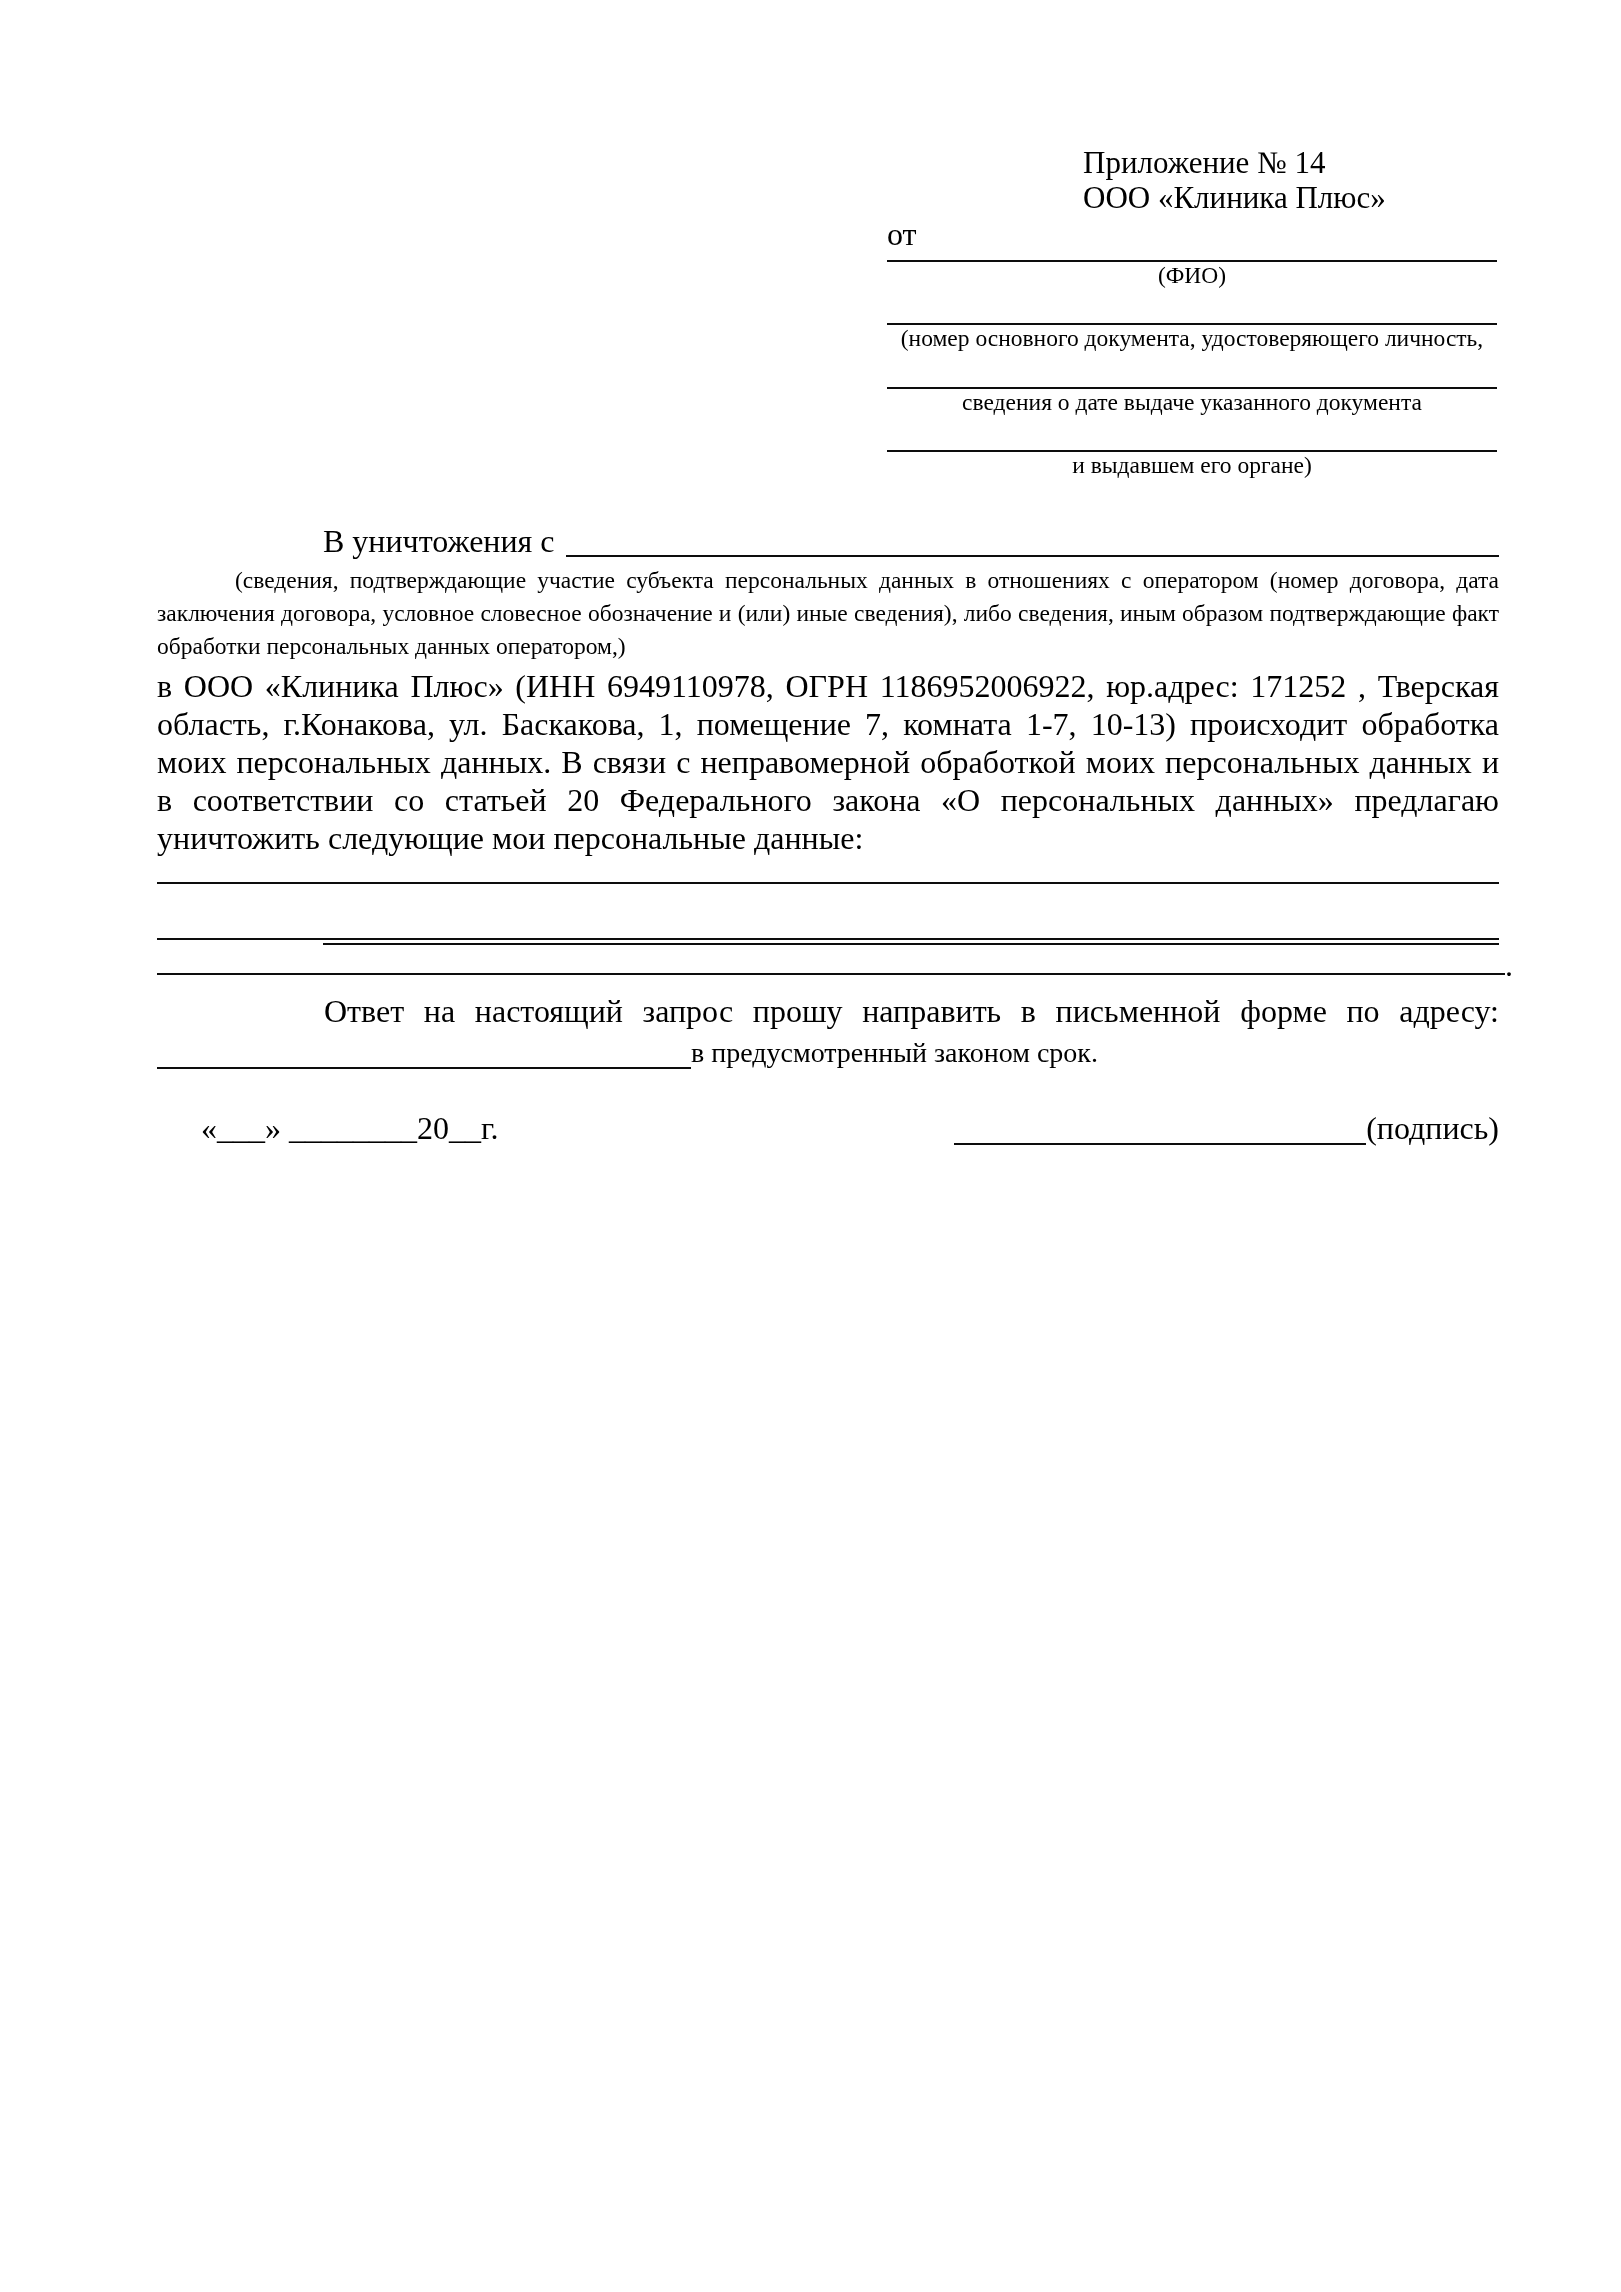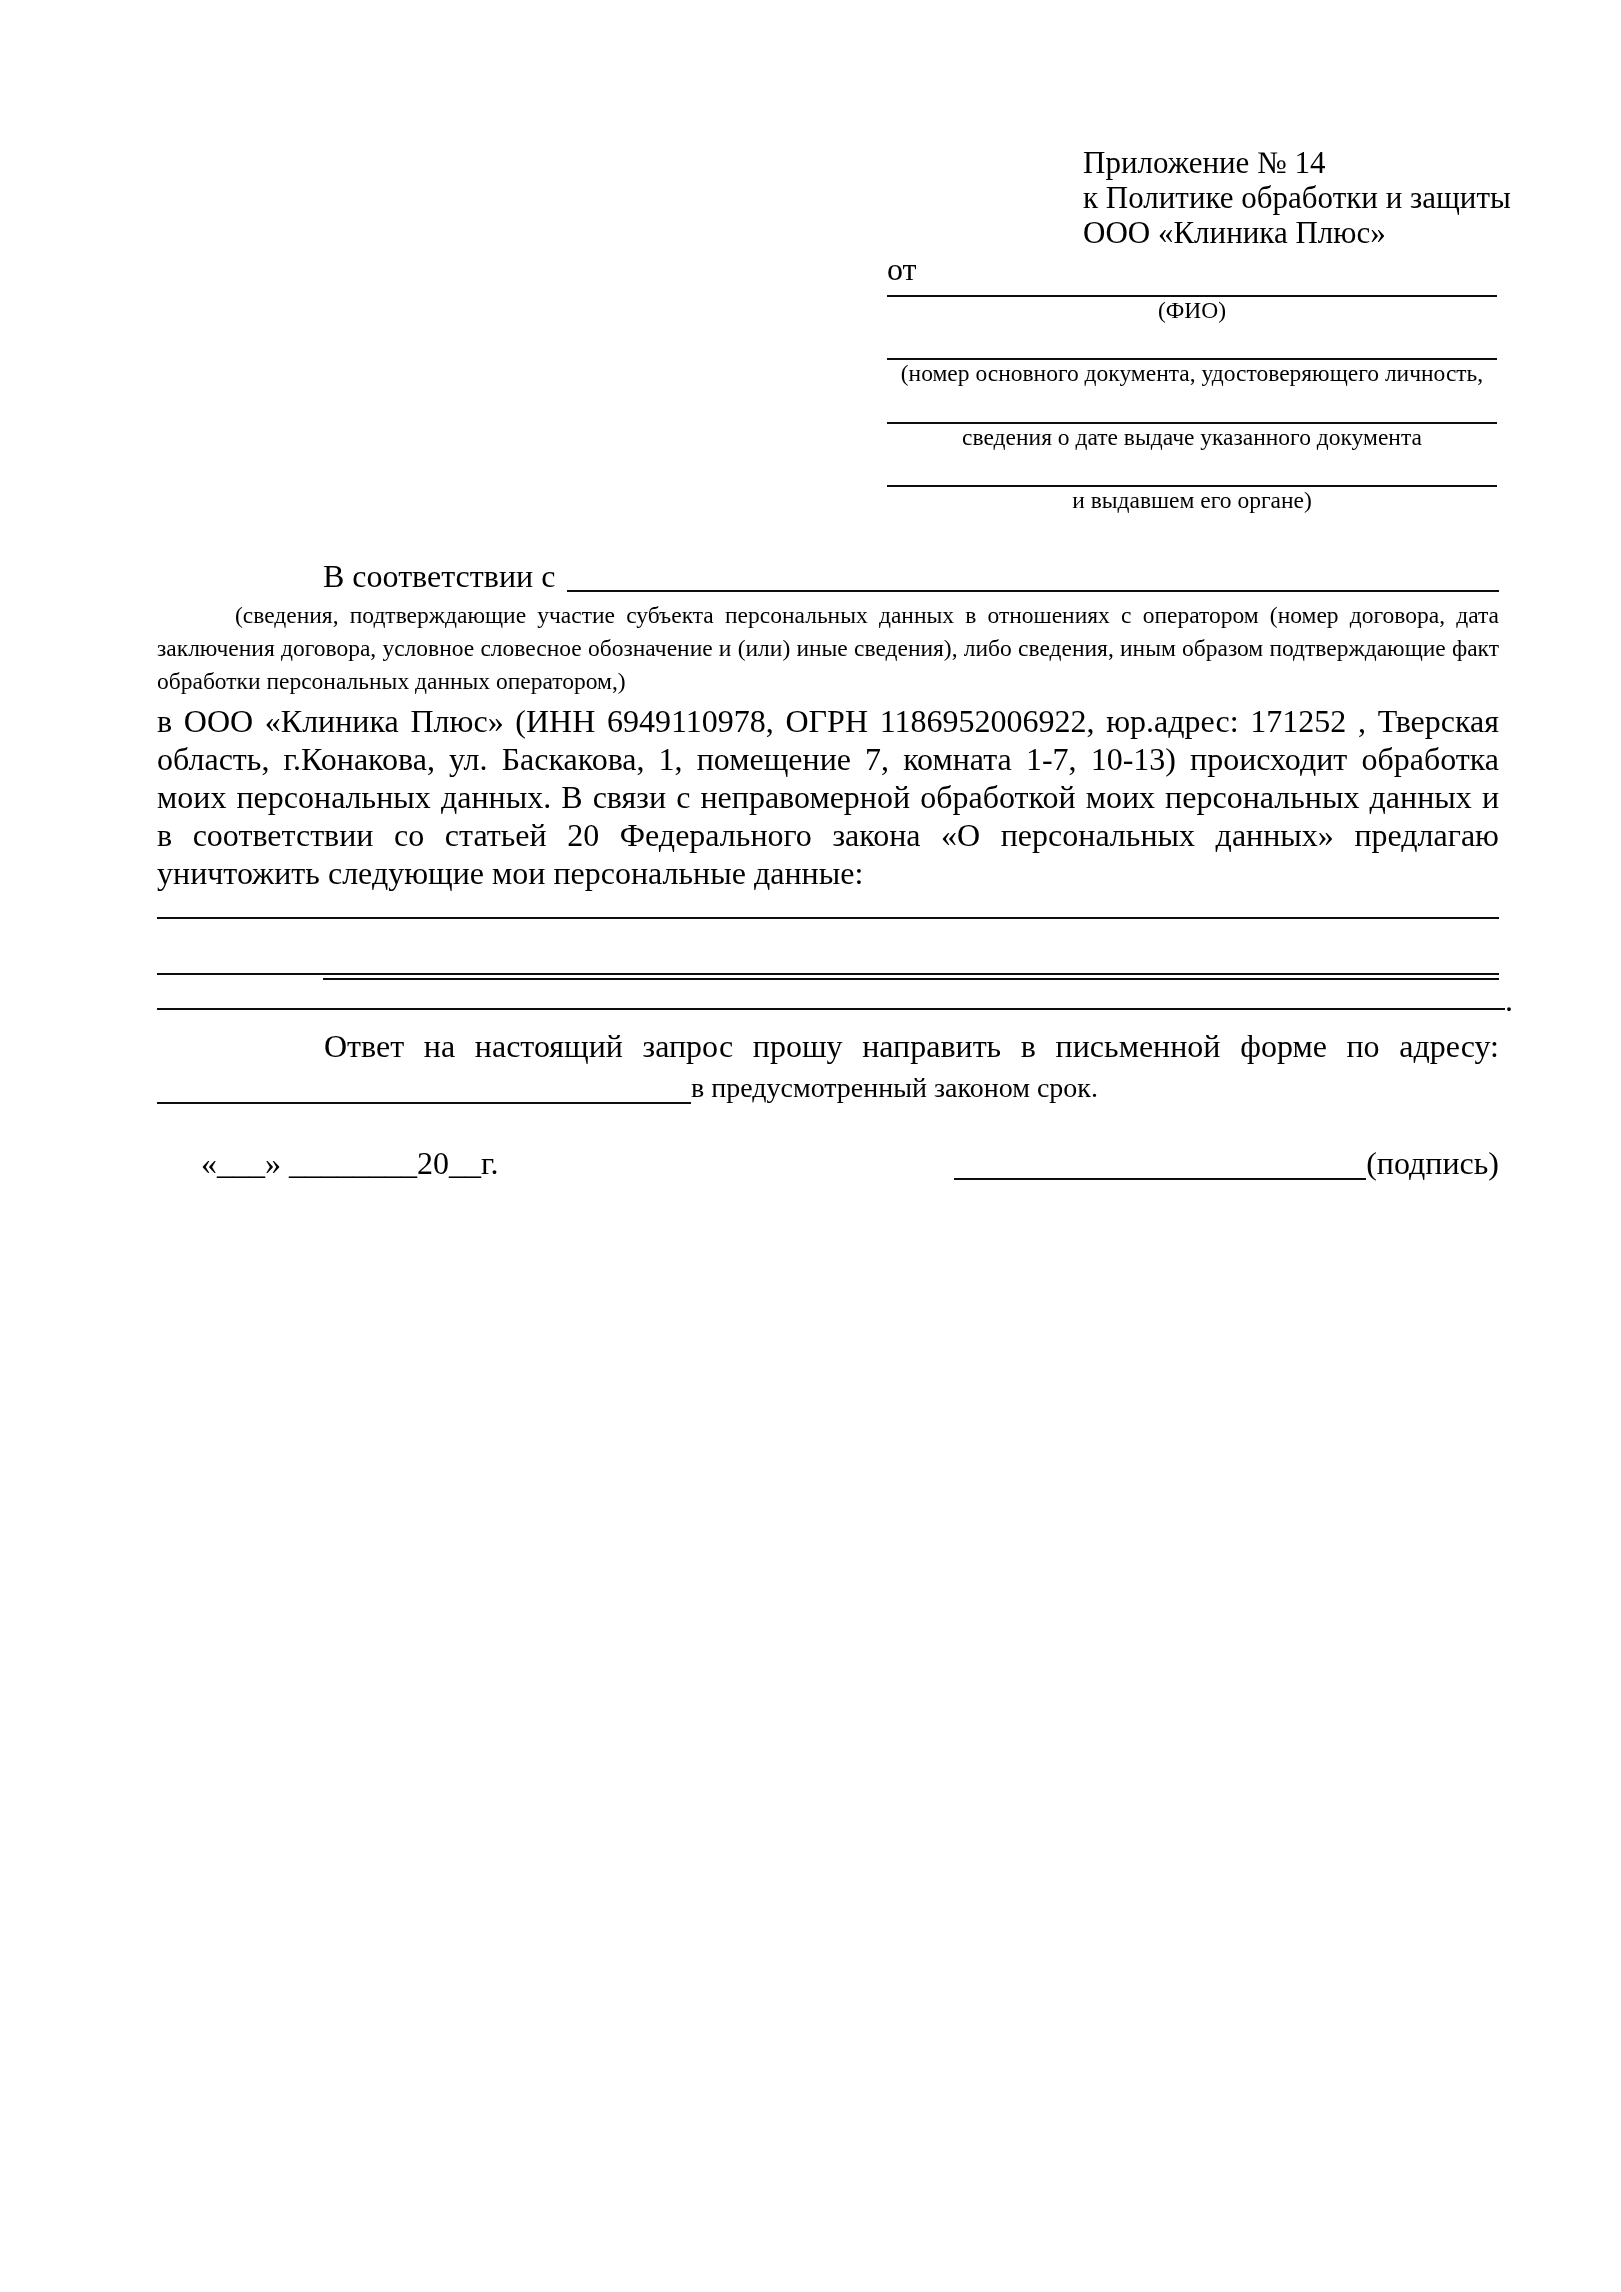--- a/index.html
+++ b/index.html
@@ -170,21 +170,20 @@
     margin-bottom: 3.9px;
   }
 </style>
 </head>
 <body>
 
 <div class="page">
 
   <div class="header-note">
     <div>Приложение № 14</div>
-    <div>к Политике обработки и защиты</div>
     <div>ООО «Клиника Плюс»</div>
   </div>
 
 
   <div class="from-label">от</div>
 
   <div class="fields">
     <div class="field">
       <div class="write-line"></div>
       <div class="caption">(ФИО)</div>
@@ -197,21 +196,21 @@
       <div class="write-line"></div>
       <div class="caption">сведения о дате выдаче указанного документа</div>
     </div>
     <div class="field">
       <div class="write-line"></div>
       <div class="caption">и выдавшем его органе)</div>
     </div>
   </div>
 
   <div class="accordance-row">
-    <span class="label">В соответствии с</span>
+    <span class="label">В уничтожения с</span>
     <span class="fill-line"></span>
   </div>
 
   <div class="fine-print">(сведения, подтверждающие участие субъекта персональных данных в отношениях с оператором (номер договора, дата заключения договора, условное словесное обозначение и (или) иные сведения), либо сведения, иным образом подтверждающие факт обработки персональных данных оператором,)</div>
 
   <div class="main-paragraph">в ООО «Клиника Плюс» (ИНН 6949110978, ОГРН 1186952006922, юр.адрес: 171252 , Тверская область, г.Конакова, ул. Баскакова, 1, помещение 7, комната 1-7, 10-13) происходит обработка моих персональных данных. В связи с неправомерной обработкой моих персональных данных и в соответствии со статьей 20 Федерального закона «О персональных данных» предлагаю уничтожить следующие мои персональные данные:</div>
 
   <div class="blank-line first"></div>
   <div class="blank-line second"></div>
 

